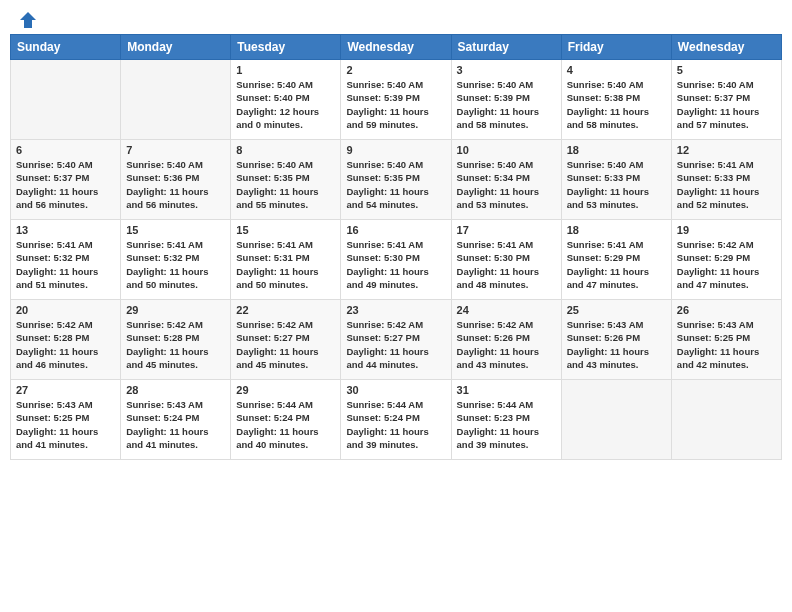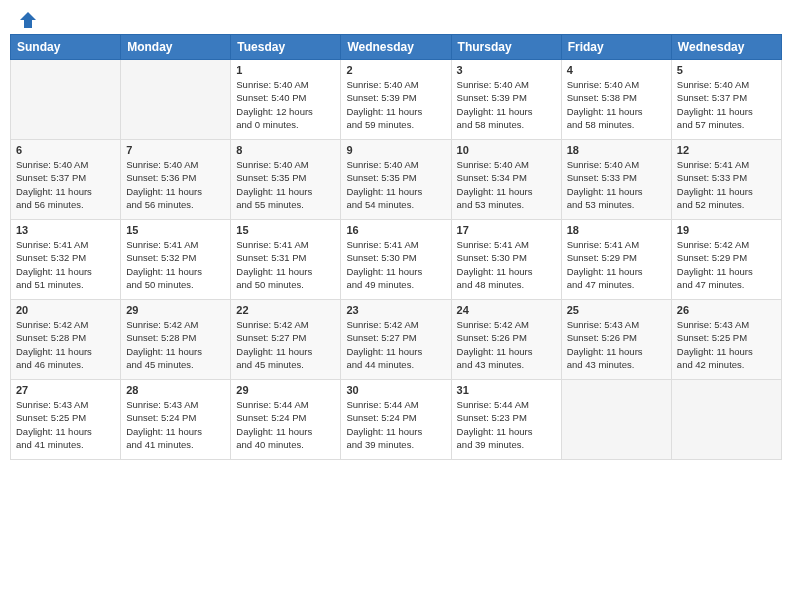--- a/index.html
+++ b/index.html
@@ -85,20 +85,21 @@
     .day-number {
       font-weight: bold;
       font-size: 11px;
       display: block;
       margin-bottom: 2px;
     }
     .day-info {
       font-size: 9.5px;
       line-height: 1.4;
       color: #333;
+      font-weight: bold;
     }
     .empty-cell {
       background: #f5f5f5 !important;
     }
     .week-row td {
       height: 80px;
     }
   </style>
 </head>
 <body>
@@ -119,21 +120,21 @@
   </div>
 </div>
 
 <table class="calendar">
   <thead>
     <tr>
     <th>Sunday</th>
         <th>Monday</th>
         <th>Tuesday</th>
         <th>Wednesday</th>
-        <th>Thursday</th>
+        <th>Saturday</th>
         <th>Friday</th>
         <th>Wednesday</th>
       </tr>
   </thead>
   <tbody id="calendar-body">
   <tr class="week-row">
         <td class="empty-cell"></td>
         <td class="empty-cell"></td>
         <td>
           <span class="day-number">1</span>

